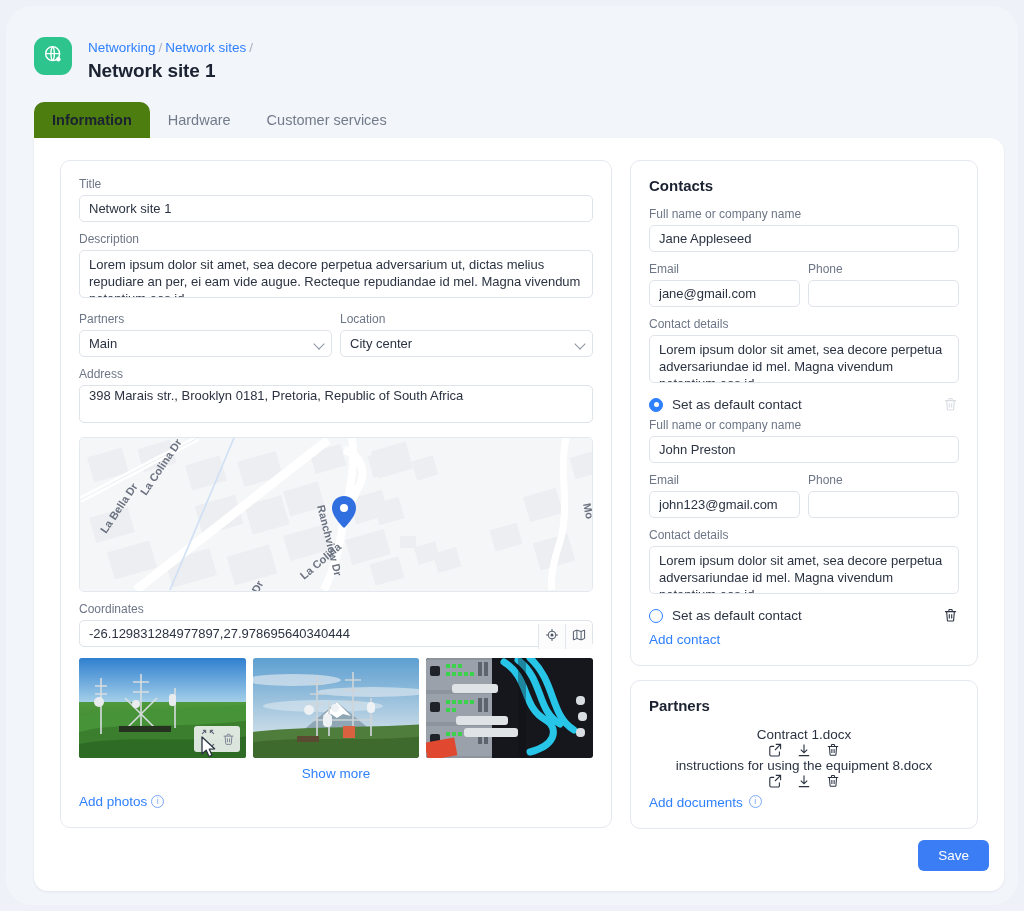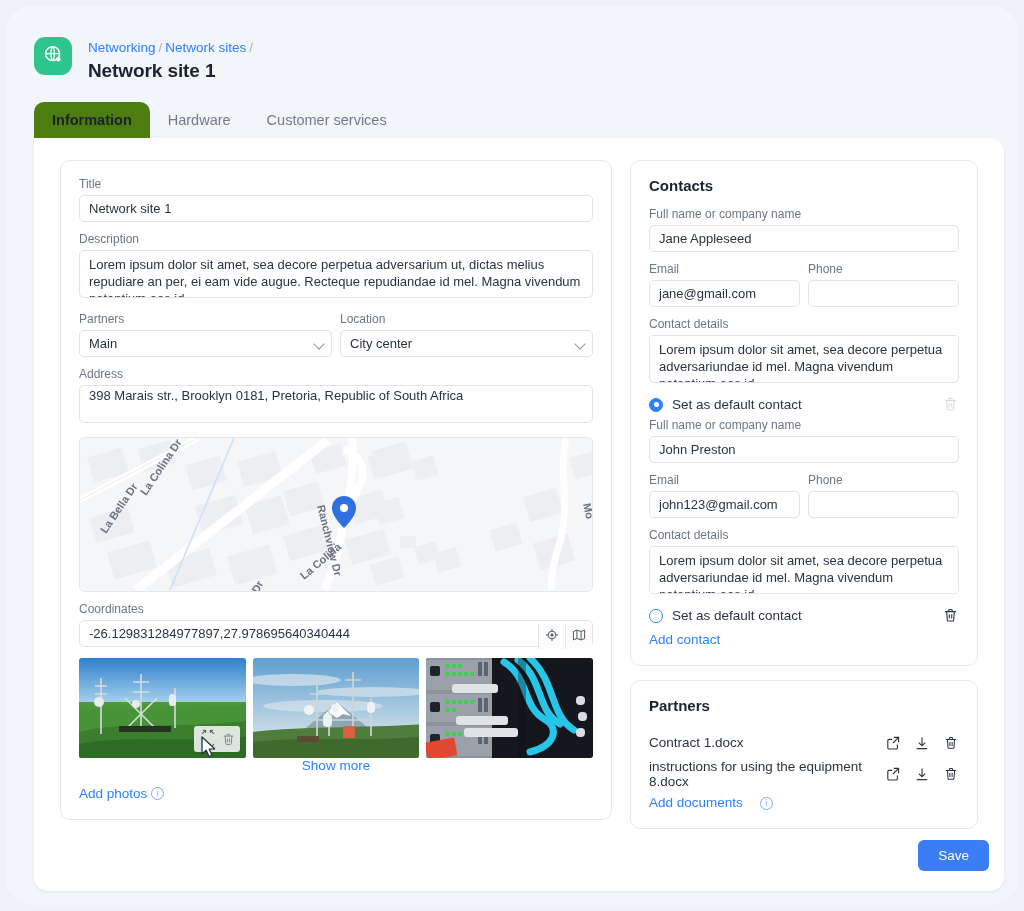--- a/index.html
+++ b/index.html
@@ -152,21 +152,21 @@
     display: flex; align-items: center;
     background: rgba(245,246,247,0.88);
     border-radius: 3px;
     padding: 3px 4px; gap: 3px;
   }
   .expand-grid {
     display: grid; grid-template-columns: 9px 9px; grid-template-rows: 9px 9px;
     gap: 2px;
   }
   .show-more {
-    text-align: center; 
+    text-align: center; margin-top: 8px;
     font-size: 13.5px; color: #2f80ff; cursor: pointer;
   }
   .add-photos {
     margin-top: 13px; font-size: 13.5px; color: #2f80ff;
     display: flex; align-items: center; gap: 4px; cursor: pointer;
   }
   .cursor-arrow { position: absolute; left: 200px; top: 735px; pointer-events: none; }
 
   
   .radio-row {
@@ -185,27 +185,28 @@
   }
   .radio-label { font-size: 13.5px; color: #2b3342; }
   .row-trash { position: absolute; right: 0; top: -1px; cursor: pointer; }
   .link { font-size: 13.5px; color: #2f80ff; cursor: pointer; }
   .contact-block + .contact-block { margin-top: 4px; }
 
   
   .doc-row {
     display: flex; align-items: center; justify-content: space-between;
     height: 31px;
+    flex-direction: column;
   }
   .doc-name { font-size: 13.5px; color: #2b3342; }
   .doc-actions { display: flex; align-items: center; gap: 13px; }
   .doc-actions span { cursor: pointer; display:flex; }
   .add-docs {
     margin-top: 6px; font-size: 13.5px; color: #2f80ff;
-    display: flex; align-items: flex-end; gap: 17px; cursor: pointer;
+    display: flex; align-items: flex-start; gap: 6px; cursor: pointer;
   }
 
   
   .footer {
     position: absolute; right: 15px; bottom: 20px;
   }
   .save-btn {
     background: #3b7df5; color: #fff; border: none;
     font-family: "Liberation Sans", sans-serif;
     font-size: 13.5px; padding: 8px 20px; border-radius: 6px;

